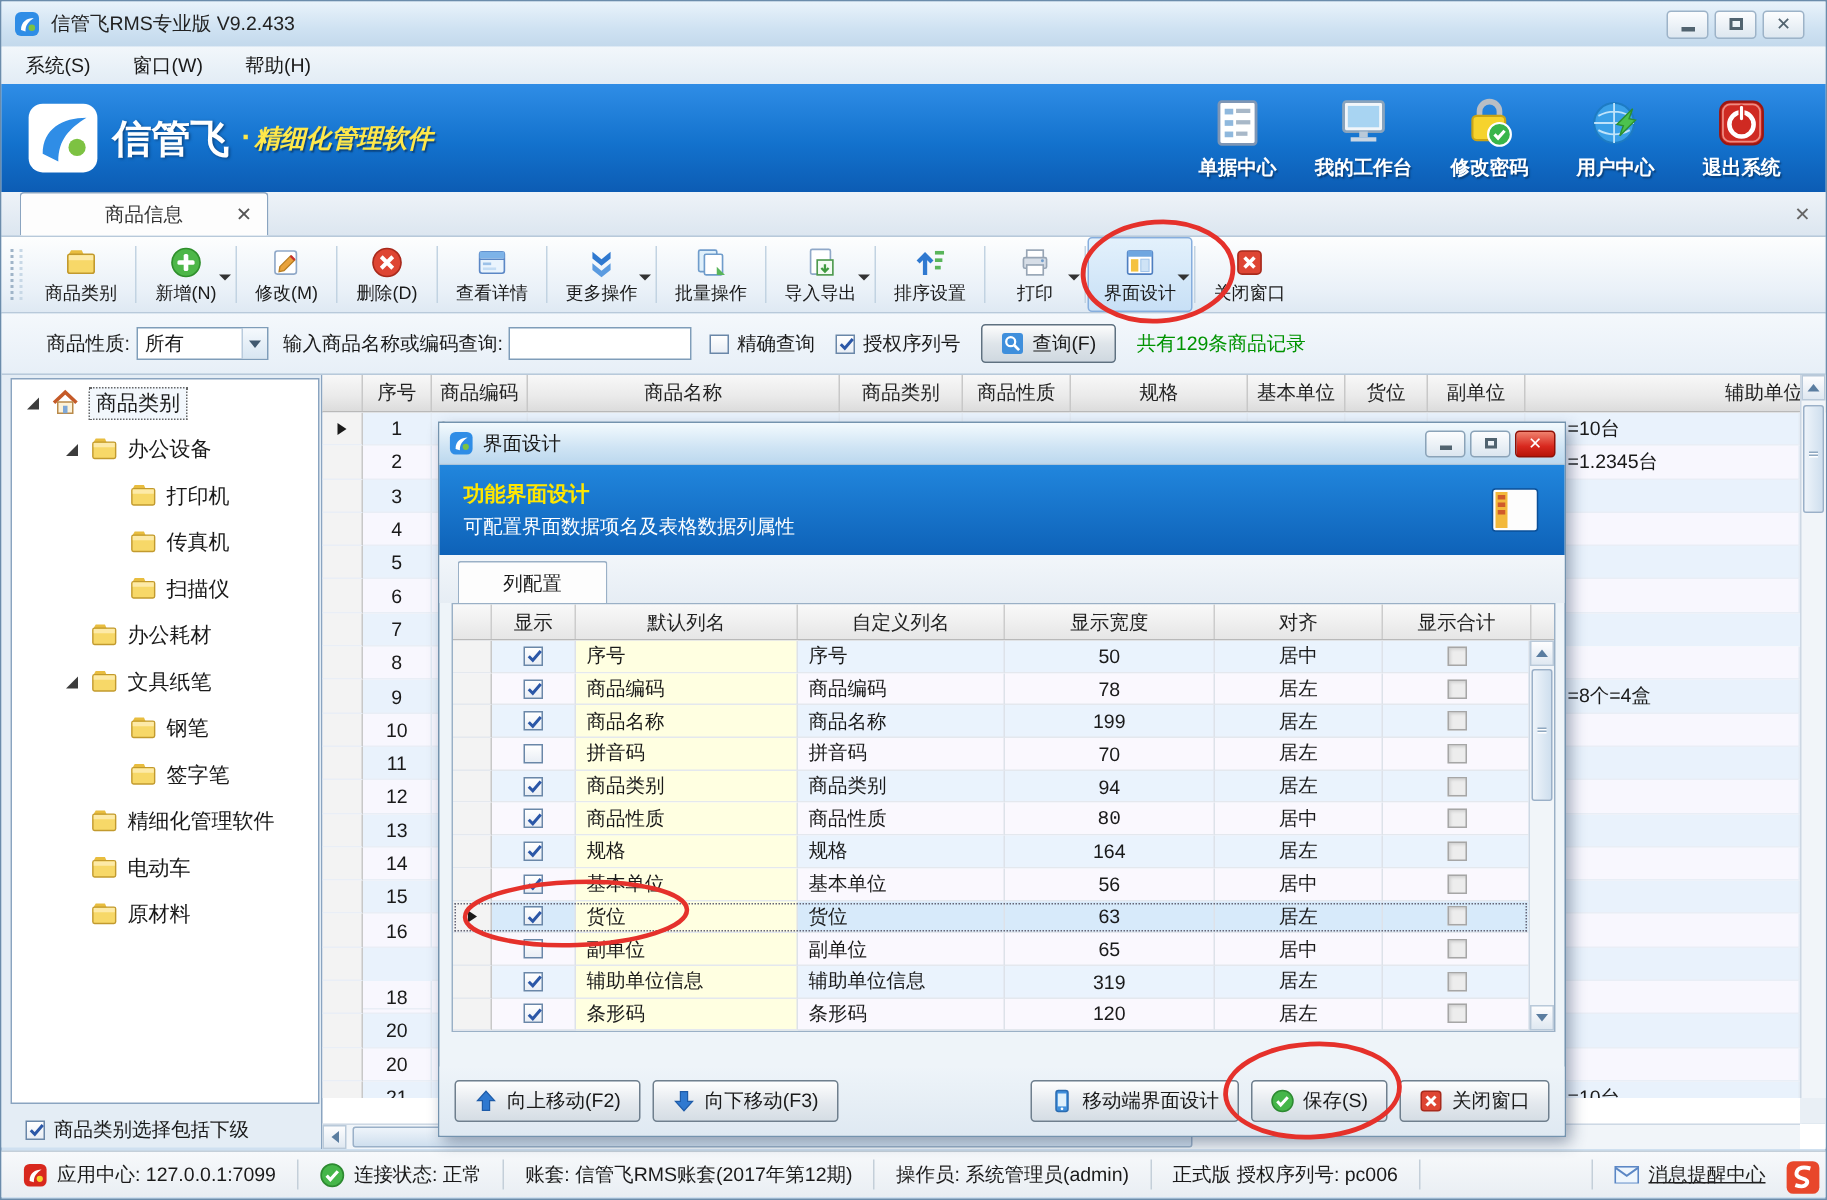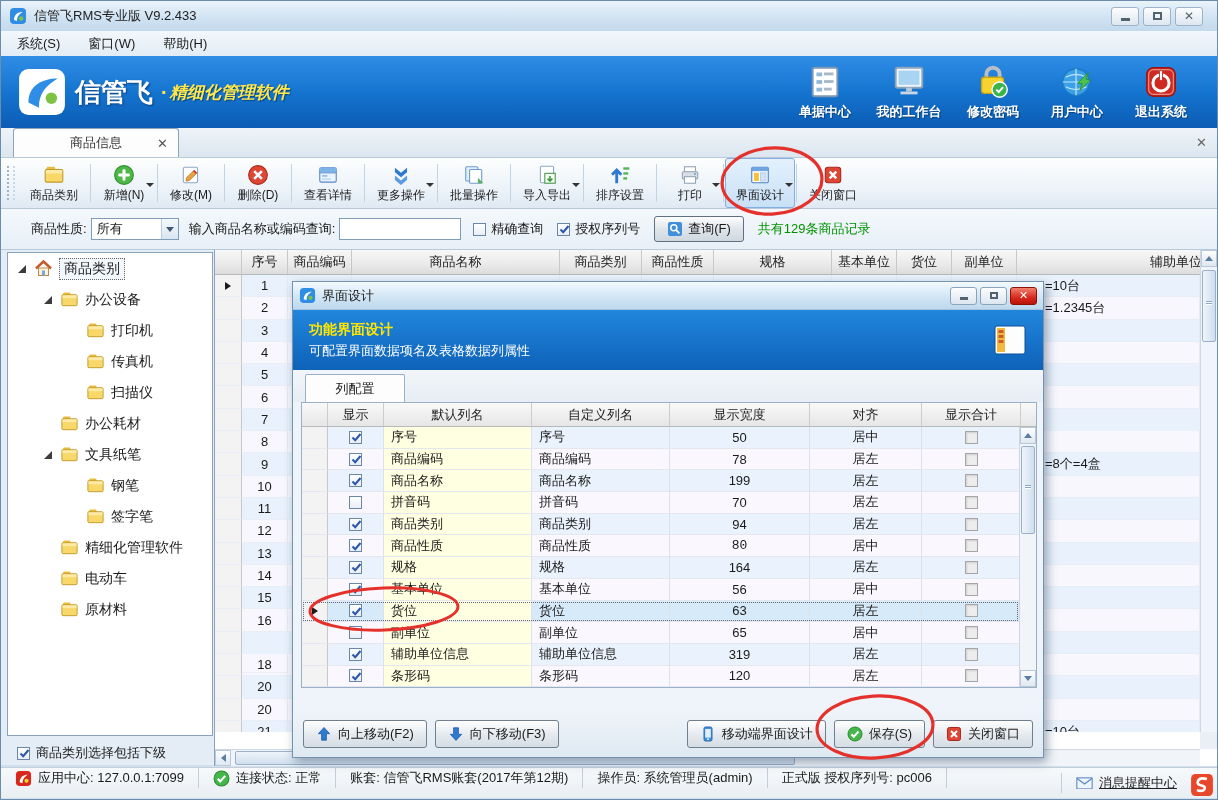--- a/index.html
+++ b/index.html
@@ -1130,21 +1130,21 @@
           <span class="ic"><svg viewBox="0 0 16 16">
               <rect x="1.5" y="1.5" width="13" height="13" rx="2" fill="#de4533" stroke="#a82a1c"></rect>
               <path d="M5 5 l6 6 M11 5 l-6 6" stroke="#fff" stroke-width="2"></path>
             </svg></span>
           <span>关闭窗口</span>
         </span>
       </div>
   </div>
 
   <div class="statusbar">
-    <span id="status-segs" style="display:flex;align-items:flex-start;height:100%">
+    <span id="status-segs" style="display:flex;align-items:center;height:100%">
         <span class="seg">
           <span class="ic"><svg viewBox="0 0 18 18">
               <rect x="1" y="1" width="16" height="16" rx="4" fill="#d8281e"></rect>
               <path d="M5 13 C5 7.5 9 5 13.5 5 C10 7.5 8 9.5 8 14 z" fill="#fff"></path>
               <circle cx="12.2" cy="11.5" r="2.2" fill="#f6d32d"></circle>
             </svg></span>
           <span>应用中心: 127.0.0.1:7099</span>
         </span>
         <span class="seg">
           <span class="ic"><svg viewBox="0 0 16 16">

